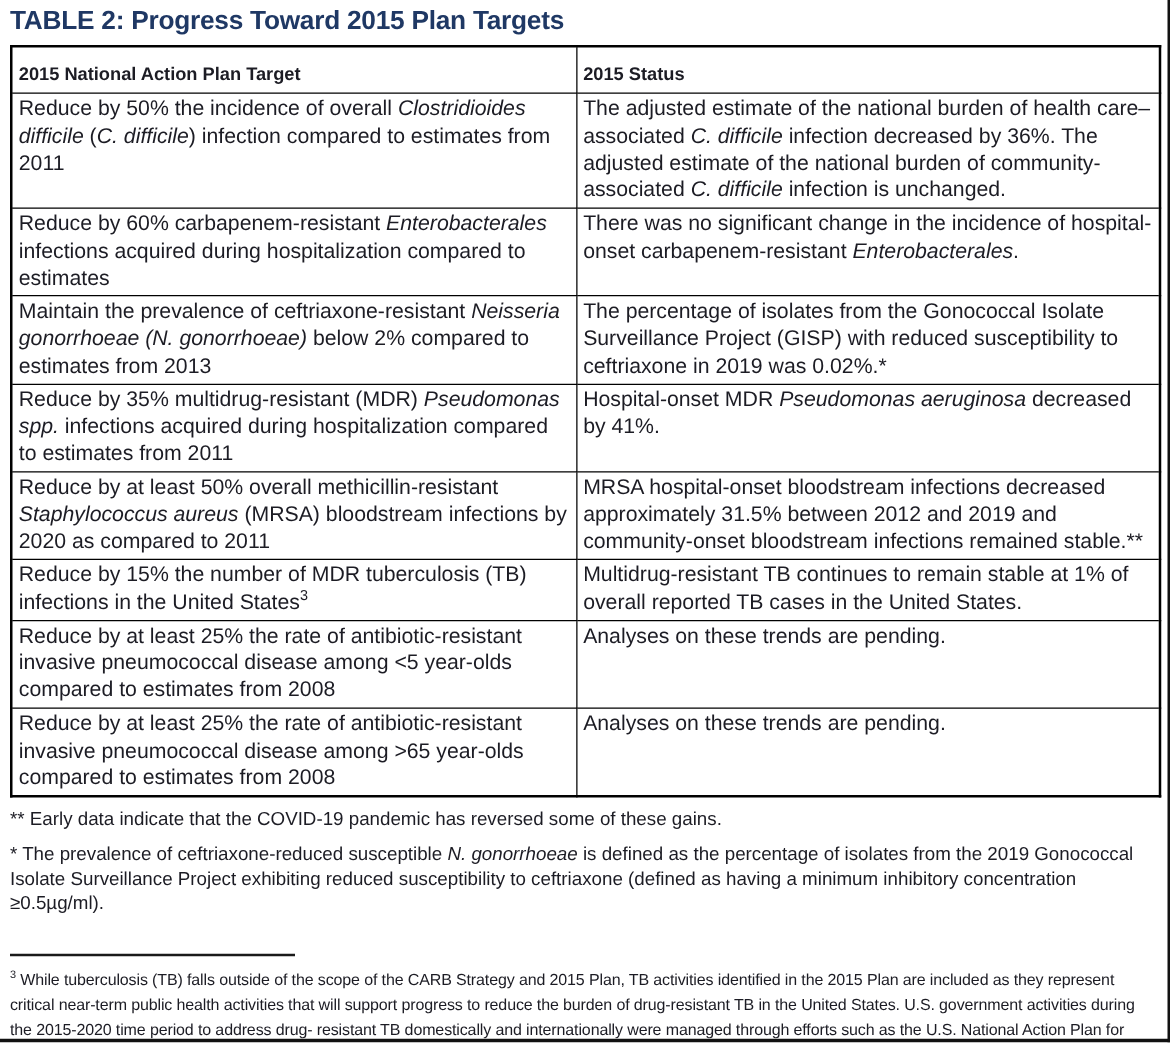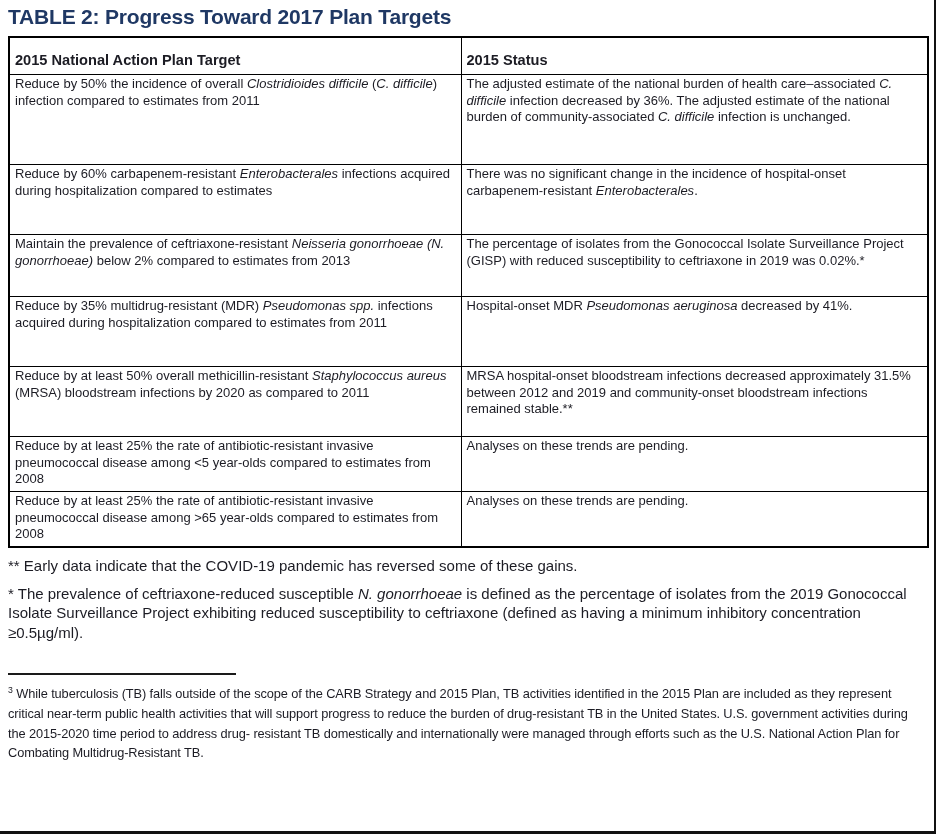--- a/index.html
+++ b/index.html
@@ -29,21 +29,21 @@
     table-layout: fixed;
     border: 2px solid #000;
     margin-left: 1px;
   }
   table.data col.c1 { width: 452px; }
   table.data th, table.data td {
     border: 1px solid #000;
     vertical-align: top;
     text-align: left;
     padding: 1px 5px 3px 5px;
-    font-size: 13px;
+    font-size: 17px;
     line-height: 1.28;
   }
   table.data th {
     font-weight: 700;
     font-size: 14.6px;
     height: 20px;
     padding-top: 13px;
   }
   tbody tr:nth-child(1) { height: 90px; }
   tbody tr:nth-child(2) { height: 70px; }
@@ -71,21 +71,21 @@
     line-height: 1.55;
     margin: 0 2px 0 1px;
     letter-spacing: -0.1px;
   }
 </style>
 </head>
 <body>
 
 <div class="page">
 
-  <h1 class="title">TABLE 2: Progress Toward 2017 Plan Targets</h1>
+  <h1 class="title">TABLE 2: Progress Toward 2015 Plan Targets</h1>
 
   <table class="data">
     <colgroup>
         <col class="c1">
         <col class="c2">
       </colgroup>
     <thead>
       <tr>
         <th>2015 National Action Plan Target</th>
         <th>2015 Status</th>
@@ -106,20 +106,24 @@
         </tr>
         <tr>
           <td>Reduce by 35% multidrug-resistant (MDR) <i>Pseudomonas spp.</i> infections acquired during hospitalization compared to estimates from 2011</td>
           <td>Hospital-onset MDR <i>Pseudomonas aeruginosa</i> decreased by 41%.</td>
         </tr>
         <tr>
           <td>Reduce by at least 50% overall methicillin-resistant <i>Staphylococcus aureus</i> (MRSA) bloodstream infections by 2020 as compared to 2011</td>
           <td>MRSA hospital-onset bloodstream infections decreased approximately 31.5% between 2012 and 2019 and community-onset bloodstream infections remained stable.**</td>
         </tr>
         <tr>
+          <td>Reduce by 15% the number of MDR tuberculosis (TB) infections in the United States<sup>3</sup></td>
+          <td>Multidrug-resistant TB continues to remain stable at 1% of overall reported TB cases in the United States.</td>
+        </tr>
+        <tr>
           <td>Reduce by at least 25% the rate of antibiotic-resistant invasive pneumococcal disease among &lt;5 year-olds compared to estimates from 2008</td>
           <td>Analyses on these trends are pending.</td>
         </tr>
         <tr>
           <td>Reduce by at least 25% the rate of antibiotic-resistant invasive pneumococcal disease among &gt;65 year-olds compared to estimates from 2008</td>
           <td>Analyses on these trends are pending.</td>
         </tr>
       </tbody>
   </table>
 

